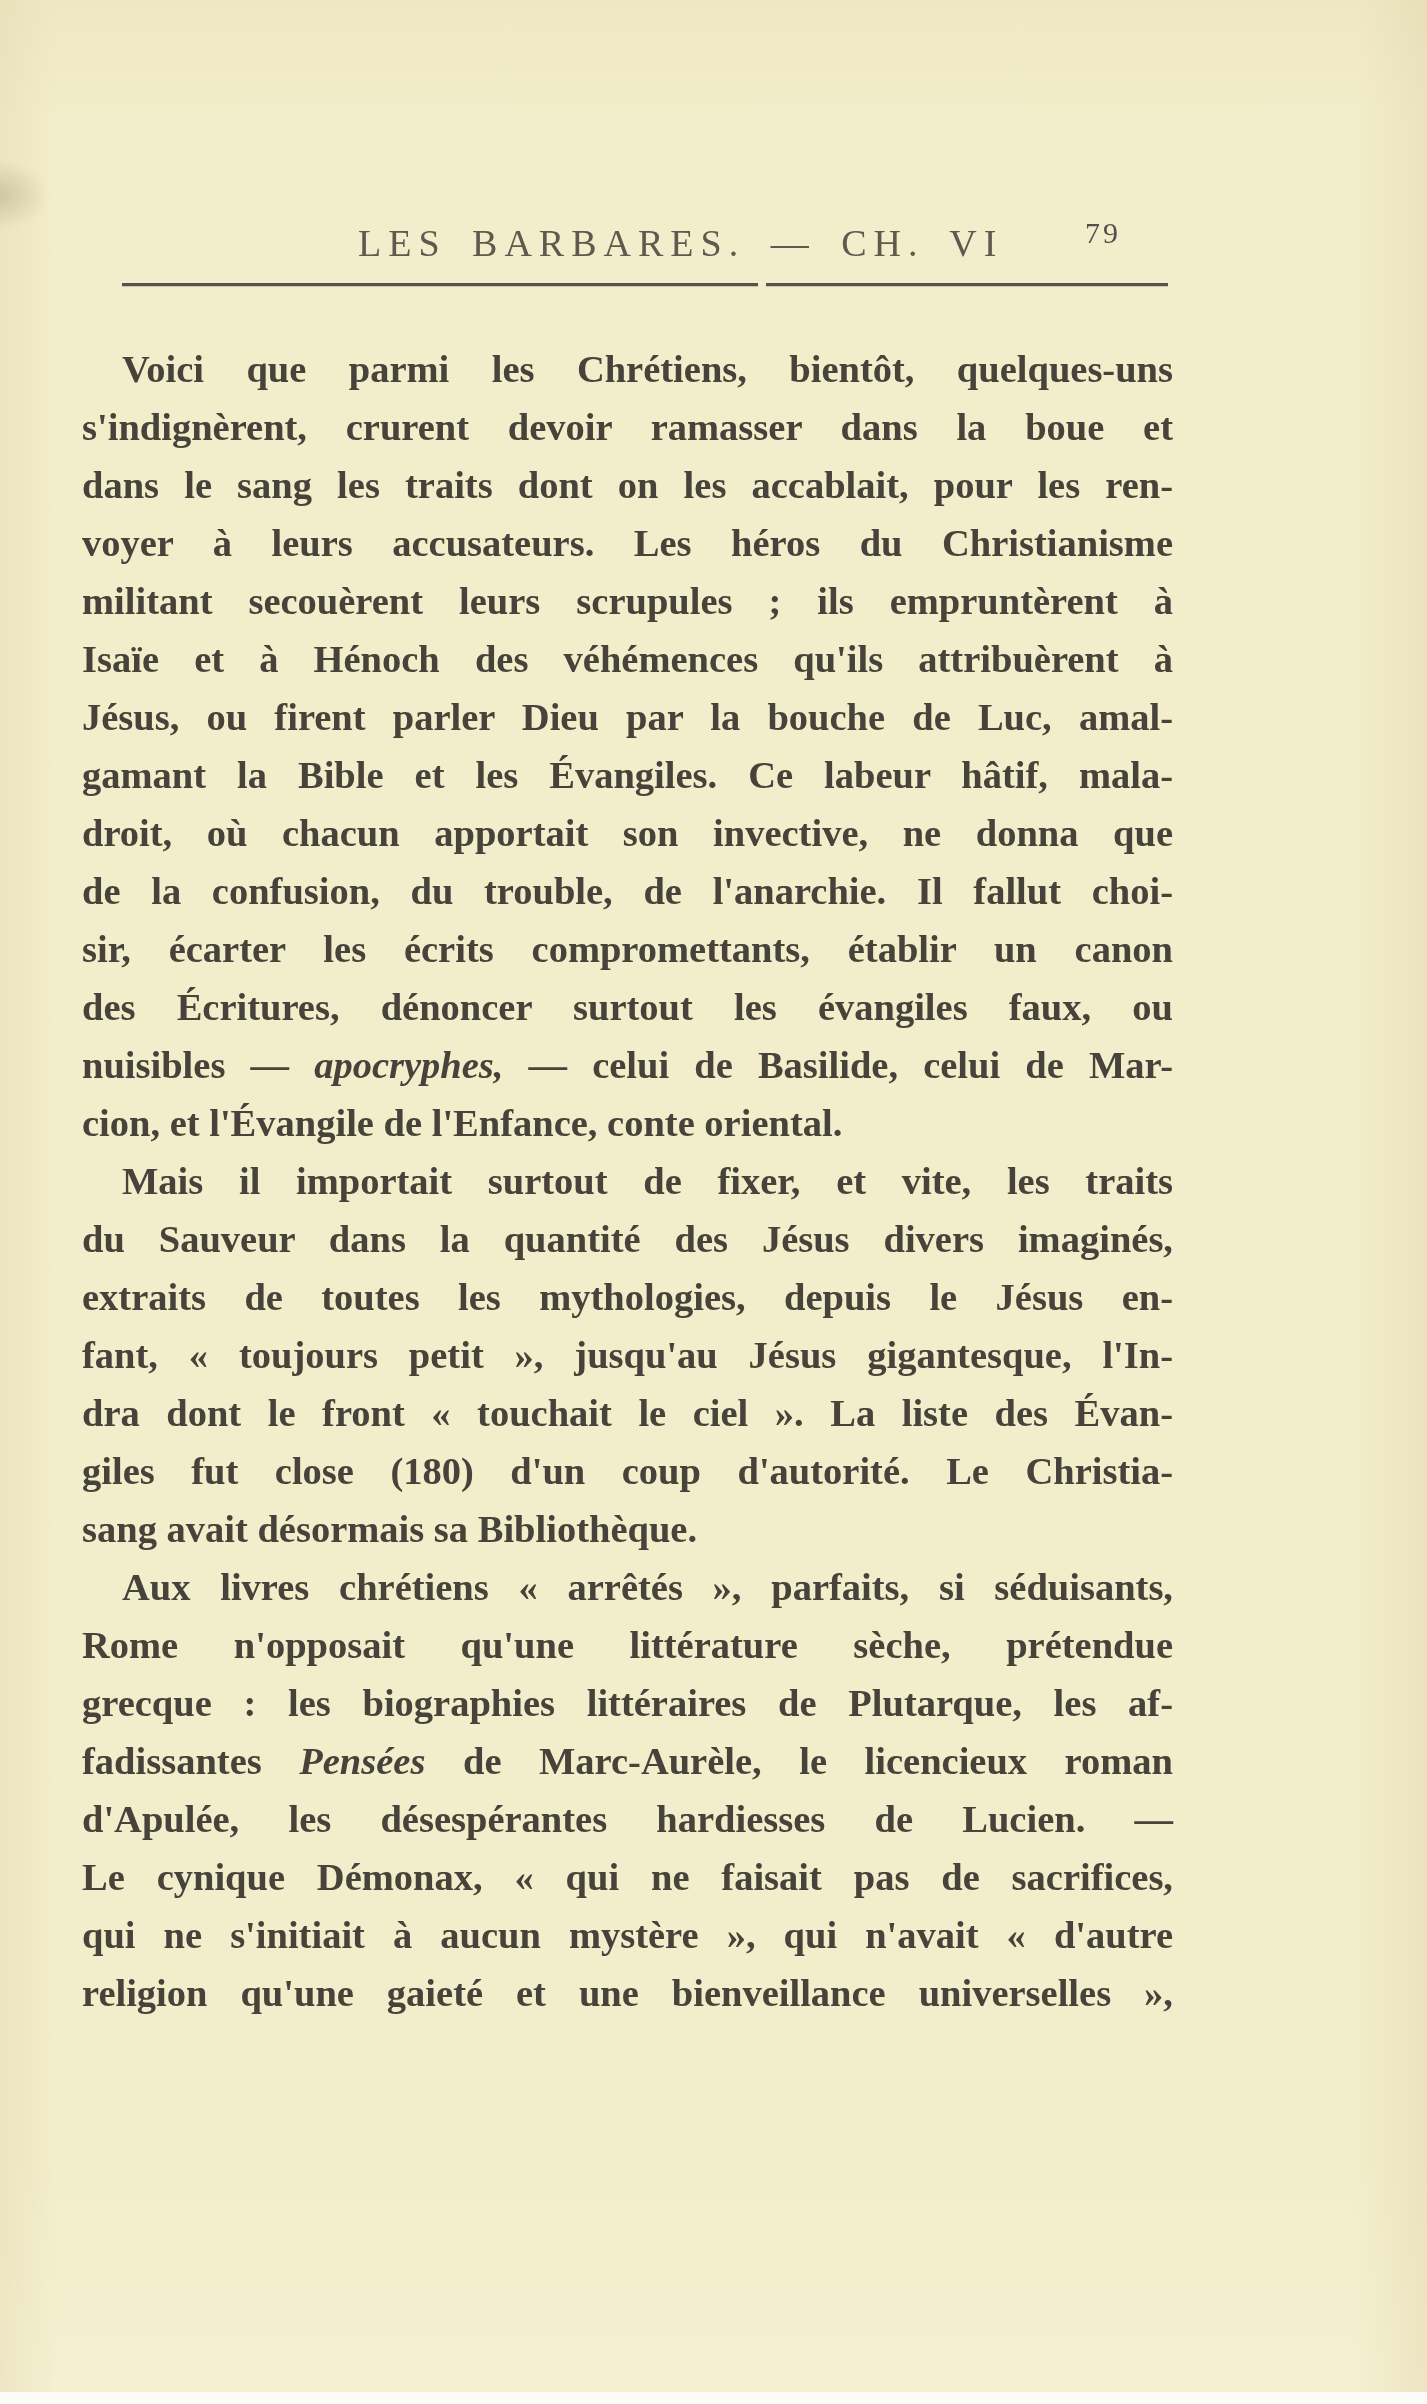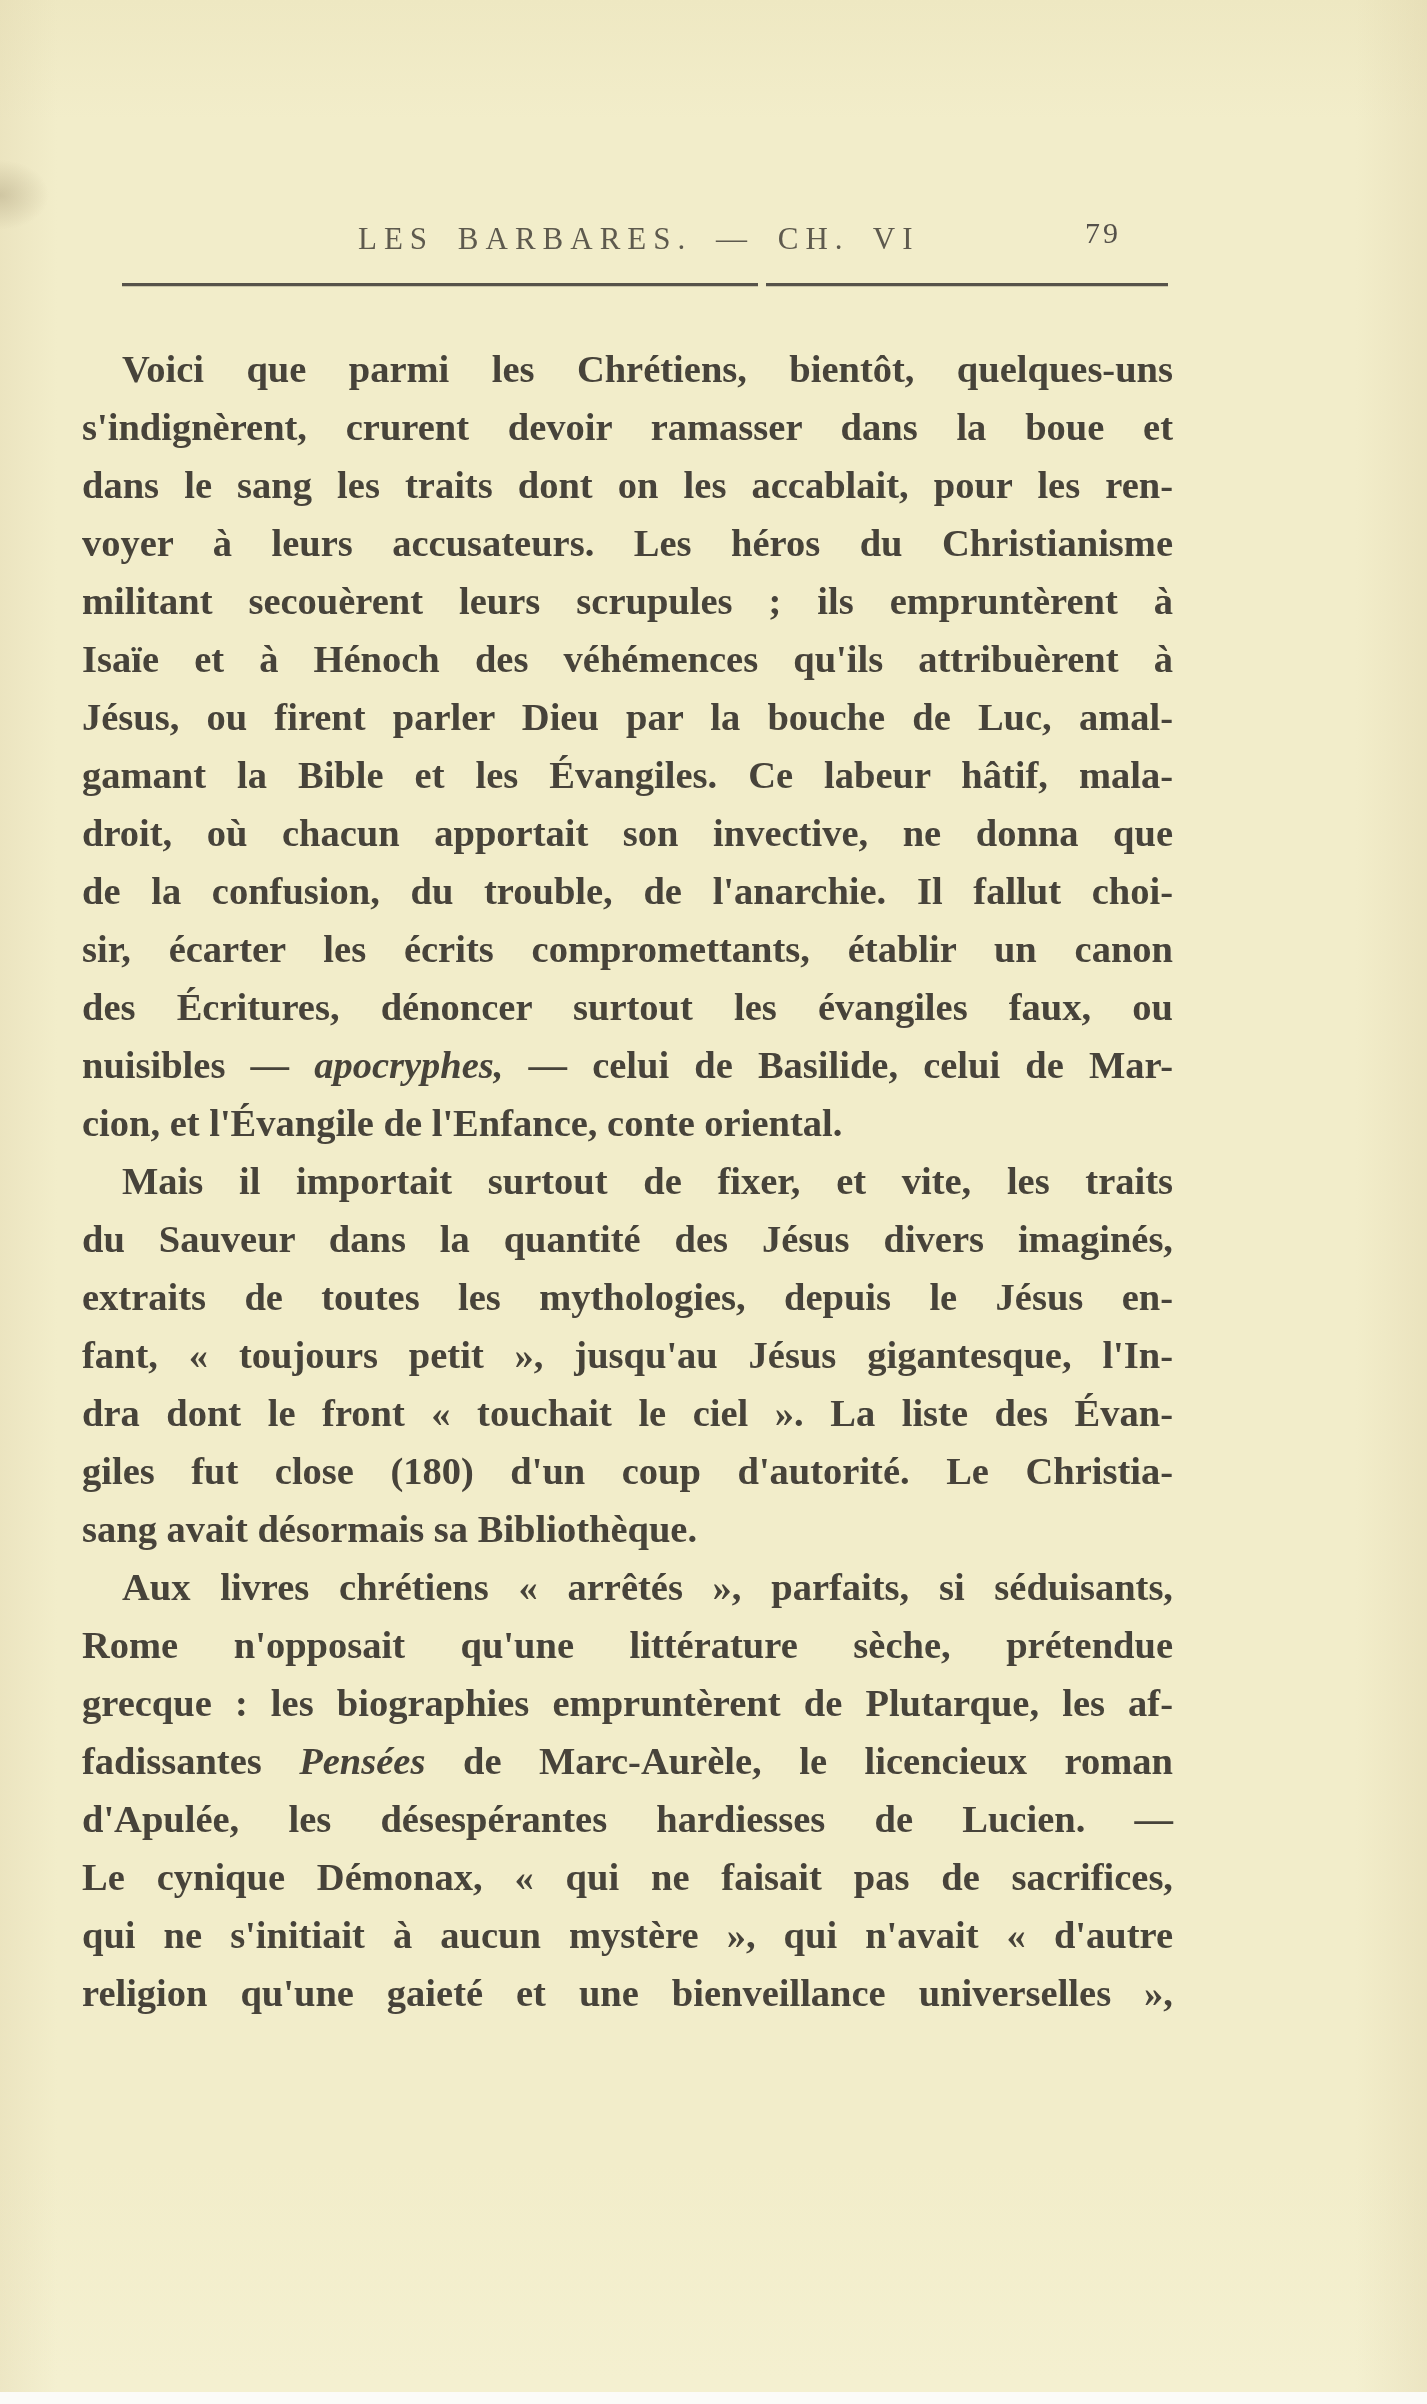--- a/index.html
+++ b/index.html
@@ -15,21 +15,21 @@
     font-family: "Liberation Serif", "DejaVu Serif", serif;
     background:
       radial-gradient(ellipse 70px 50px at 0px 195px, rgba(165,152,118,0.40), rgba(165,152,118,0) 70%),
       linear-gradient(90deg, rgba(220,208,168,0.30) 0%, rgba(220,208,168,0) 4%, rgba(220,208,168,0) 95%, rgba(214,200,158,0.28) 100%),
       linear-gradient(180deg, #eee8c2 0%, #f2edca 5%, #f2edca 90%, #f4f0d0 99%, #f4f0d0 100%);
   }
   .running-title {
     position: absolute;
     left: 358px;
     top: 221px;
-    font-size: 31px;
+    font-size: 38px;
     letter-spacing: 7px;
     word-spacing: 9px;
     color: #5e5a4e;
   }
   .page-num {
     position: absolute;
     left: 1085px;
     top: 216px;
     font-size: 30px;
     letter-spacing: 3px;
@@ -96,21 +96,21 @@
       <div class="line para-end"><span>cion, et l'Évangile de l'Enfance, conte oriental.</span></div>
       <div class="line indent"><span>Mais il importait surtout de fixer, et vite, les traits</span></div>
       <div class="line"><span>du Sauveur dans la quantité des Jésus divers imaginés,</span></div>
       <div class="line"><span>extraits de toutes les mythologies, depuis le Jésus en-</span></div>
       <div class="line"><span>fant, « toujours petit », jusqu'au Jésus gigantesque, l'In-</span></div>
       <div class="line"><span>dra dont le front « touchait le ciel ». La liste des Évan-</span></div>
       <div class="line"><span>giles fut close (180) d'un coup d'autorité. Le Christia-</span></div>
       <div class="line para-end"><span>sang avait désormais sa Bibliothèque.</span></div>
       <div class="line indent"><span>Aux livres chrétiens « arrêtés », parfaits, si séduisants,</span></div>
       <div class="line"><span>Rome n'opposait qu'une littérature sèche, prétendue</span></div>
-      <div class="line"><span>grecque : les biographies empruntèrent de Plutarque, les af-</span></div>
+      <div class="line"><span>grecque : les biographies littéraires de Plutarque, les af-</span></div>
       <div class="line"><span>fadissantes </span><span class="it">Pensées</span><span> de Marc-Aurèle, le licencieux roman</span></div>
       <div class="line"><span>d'Apulée, les désespérantes hardiesses de Lucien. —</span></div>
       <div class="line"><span>Le cynique Démonax, « qui ne faisait pas de sacrifices,</span></div>
       <div class="line"><span>qui ne s'initiait à aucun mystère », qui n'avait « d'autre</span></div>
       <div class="line"><span>religion qu'une gaieté et une bienveillance universelles »,</span></div>
     </div>
   <div class="scan-edge"></div>
 </div>
 
 </body></html>

